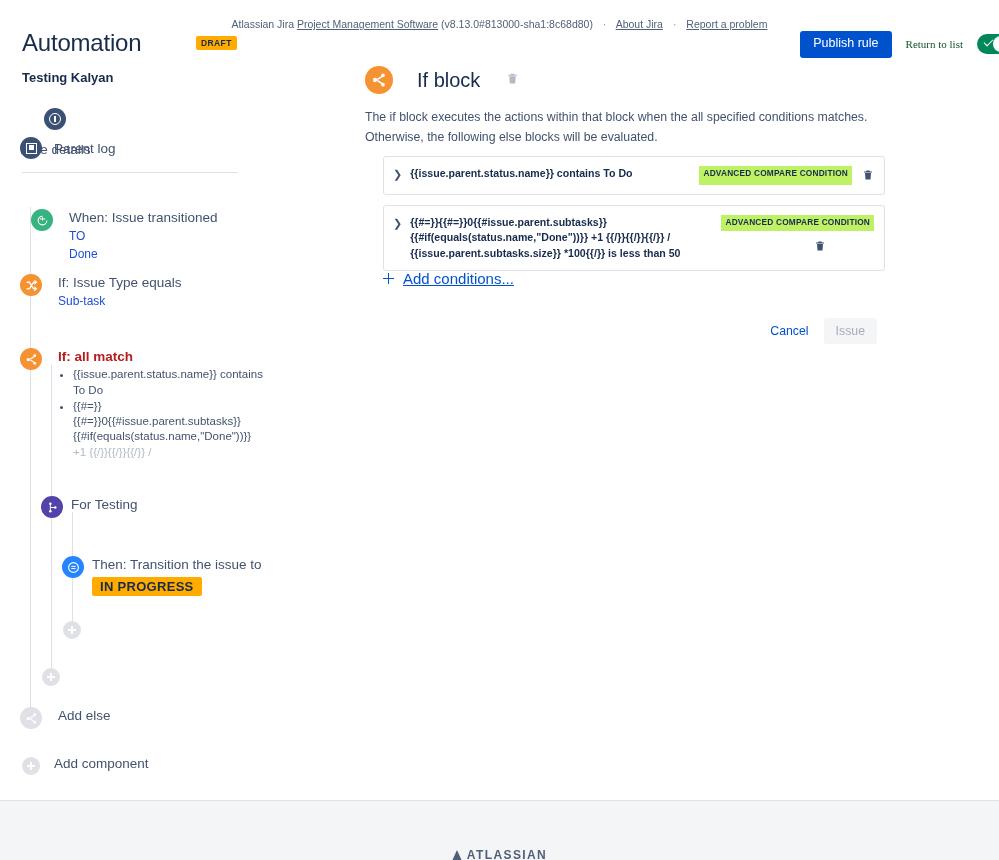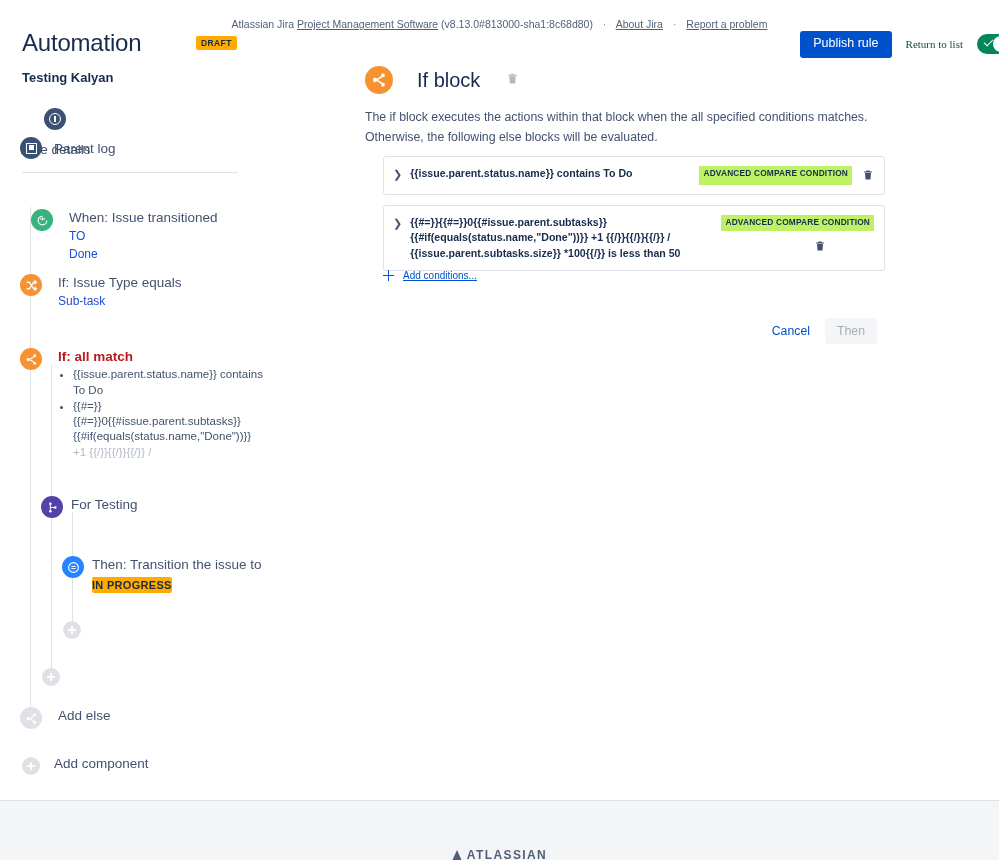--- a/index.html
+++ b/index.html
@@ -178,24 +178,24 @@
     line-height: 1.33;
   }
   .node-bullets li { margin-bottom: 1px; }
   .faded {
     color: #b3bac5;
   }
   .badge-progress {
     display: inline-block;
     background: #ffab00;
     color: #172b4d;
-    font-size: 11px;
+    font-size: 13px;
     font-weight: bold;
     letter-spacing: 0.3px;
-    padding: 2px 0;
+    padding: 2px 8px;
     border-radius: 2px;
     margin-top: 3px;
   }
   .plus-circle {
     position: absolute;
     width: 18px; height: 18px; border-radius: 50%;
     background: #dfe1e6;
     display: flex; align-items: center; justify-content: center;
     cursor: pointer;
   }
@@ -310,21 +310,21 @@
     left: 0; top: 4.7px;
     width: 11px; height: 1.7px; background: #0052cc;
   }
   .plus-blue::after {
     content: "";
     position: absolute;
     left: 4.7px; top: 0;
     width: 1.7px; height: 11px; background: #0052cc;
   }
   .add-cond-label {
-    font-size: 10px;
+    font-size: 15px;
     color: #0052cc;
     text-decoration: underline;
   }
 
   .form-actions {
     position: absolute;
     left: 0; top: 318px;
     width: 512px;
     display: flex; justify-content: flex-end; align-items: center; gap: 6px;
   }
@@ -587,21 +587,21 @@
       </div>
     </div>
 
     <div class="add-conditions">
       <span class="plus-blue"></span>
       <span class="add-cond-label">Add conditions...</span>
     </div>
 
     <div class="form-actions">
       <button class="btn-cancel">Cancel</button>
-      <button class="btn-save">Then</button>
+      <button class="btn-save">Issue</button>
     </div>
   </div>
 
   <div class="footer"></div>
   <div class="footer-sep"></div>
   <div class="footer-text">
     <span>Atlassian Jira</span>
     <a href="#">Project Management Software</a>
     <span>(v8.13.0#813000-sha1:8c68d80)</span>
     <span class="dot">·</span>

